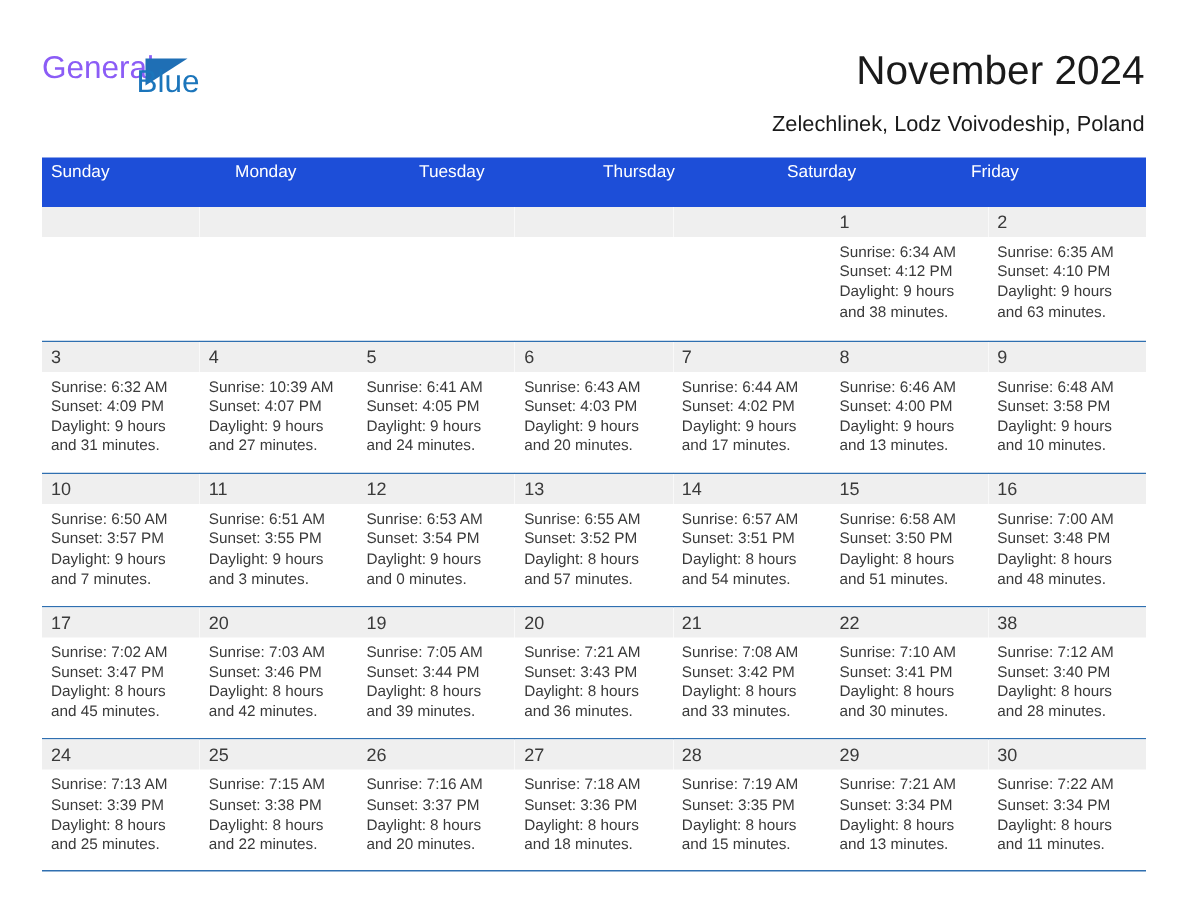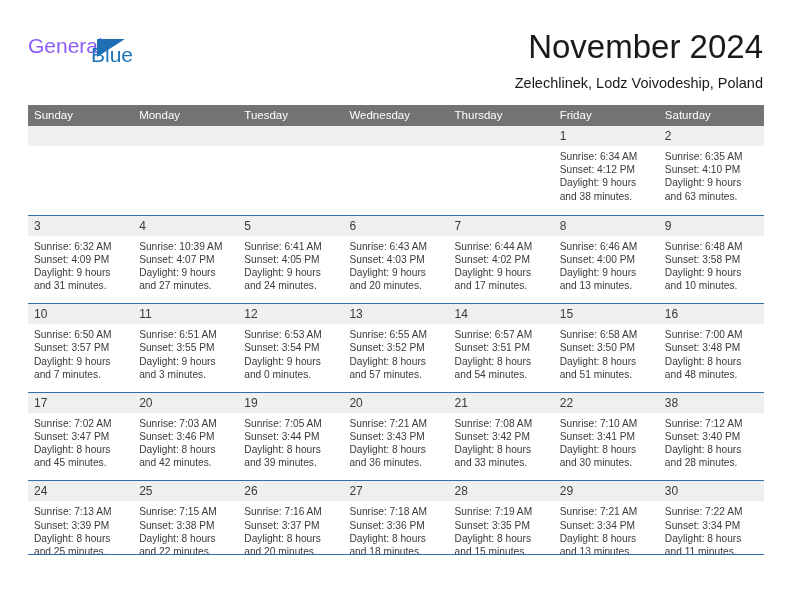--- a/index.html
+++ b/index.html
@@ -61,21 +61,21 @@
     top: 9px;
     font-size: 21px;
     color: #1b75bb;
     line-height: 24px;
   }
 
   .title {
     position: absolute;
     right: 0;
     top: 0;
-    font-size: 33px;
+    font-size: 27px;
     color: #1a1a1a;
     text-align: center;
     white-space: nowrap;
     font-weight: normal;
     line-height: 34px;
   }
   .subtitle {
     position: absolute;
     right: 0;
     top: 43px;
@@ -87,22 +87,22 @@
 
   
   .calendar {
     position: absolute;
     left: 28px;
     top: 105px;
     width: 736px;
   }
   .weekdays {
     display: flex;
-    background: #737373;
-    height: 21px;
+    background: #1d4ed8;
+    height: 33px;
   }
   .weekday {
     flex: 1 1 0;
     color: #ffffff;
     font-size: 11.5px;
     line-height: 21px;
     padding-left: 6px;
     box-sizing: border-box;
     white-space: nowrap;
     overflow: hidden;
@@ -111,21 +111,21 @@
     display: flex;
     border-top: 1.4px solid #2f6fb0;
     height: 88.6px;
     box-sizing: border-box;
   }
   .week.first {
     border-top: none;
   }
   .week.last {
     border-bottom: 1.4px solid #2f6fb0;
-    height: 75px;
+    height: 89px;
   }
   .day {
     flex: 1 1 0;
     box-sizing: border-box;
     background: #ffffff;
     position: relative;
     overflow: hidden;
   }
   .daynum {
     background: #efefef;
@@ -162,24 +162,23 @@
     </div>
     <div class="title">November 2024</div>
     <div class="subtitle">Zelechlinek, Lodz Voivodeship, Poland</div>
   </div>
 
   <div class="calendar">
     <div class="weekdays">
         <div class="weekday">Sunday</div>
         <div class="weekday">Monday</div>
         <div class="weekday">Tuesday</div>
-        <div class="weekday">Wednesday</div>
         <div class="weekday">Thursday</div>
+        <div class="weekday">Saturday</div>
         <div class="weekday">Friday</div>
-        <div class="weekday">Saturday</div>
       </div>
     <div id="weeks-container">
         <div class="week first">
           <div class="day empty">
             <div class="daynum"></div>
             <div class="info">
               <div></div>
               <div></div>
               <div></div>
               <div></div>

